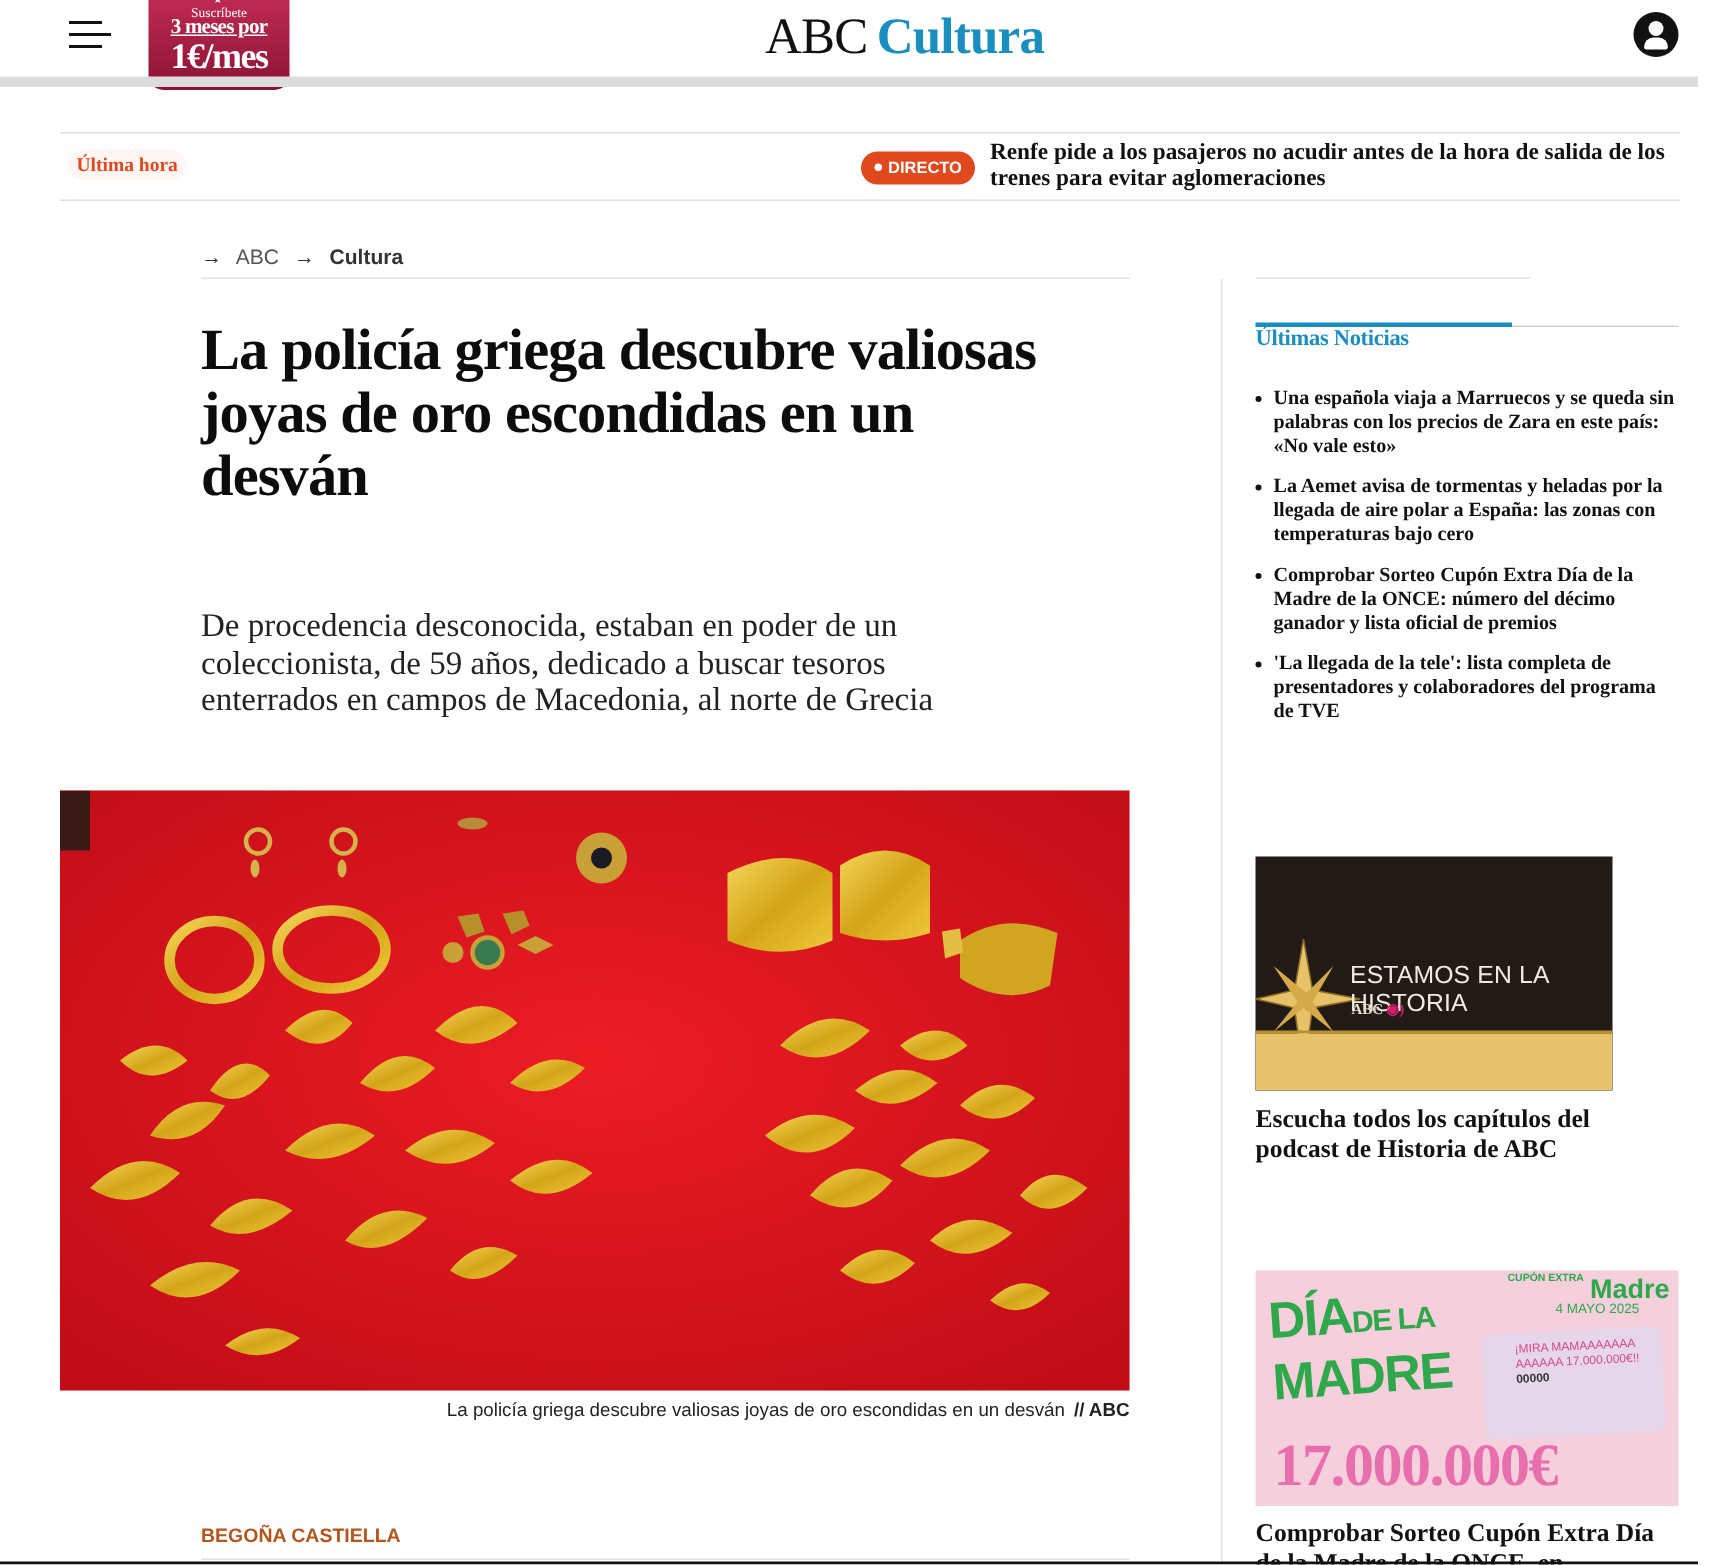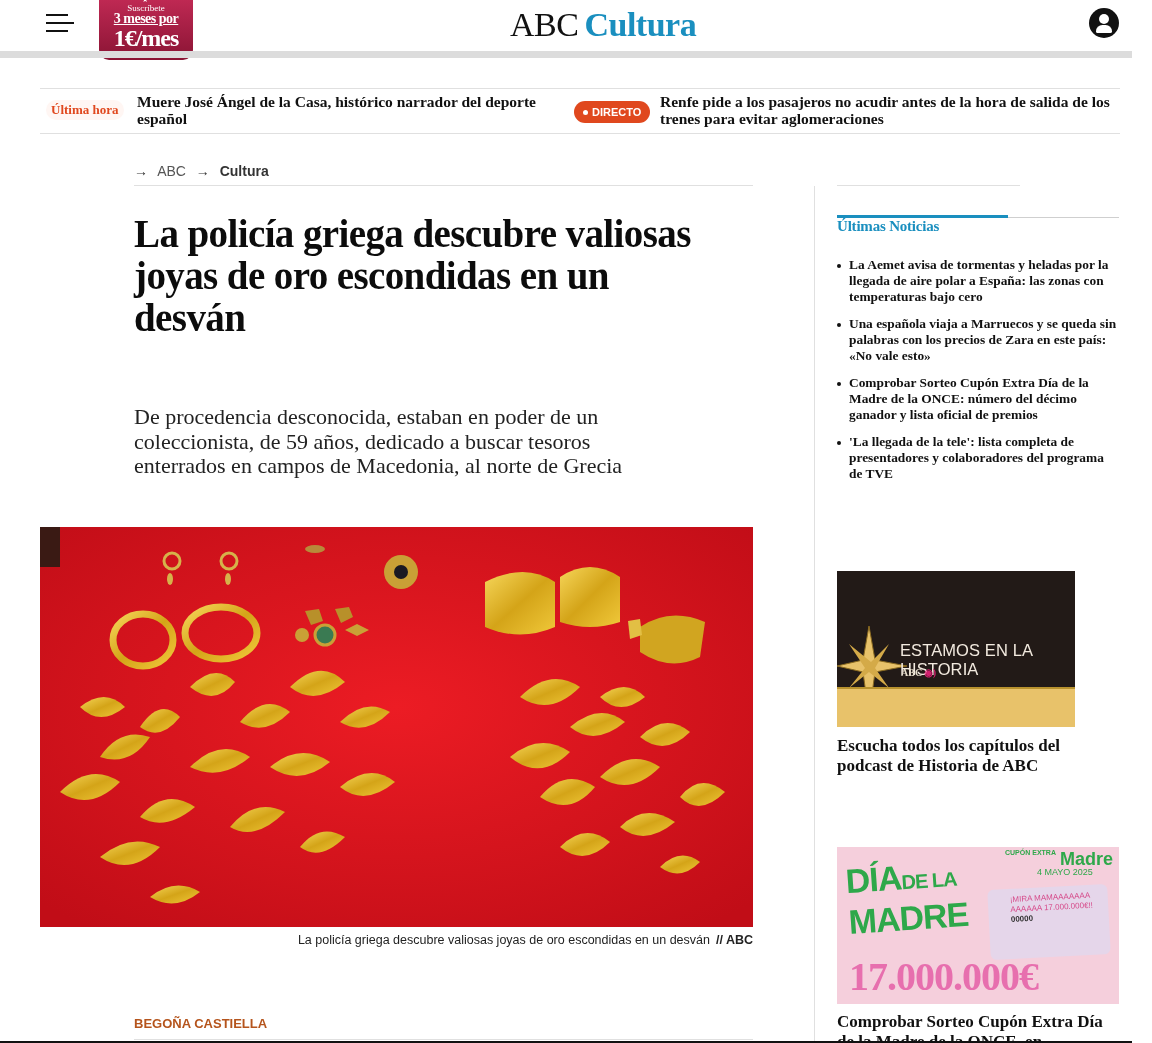--- a/index.html
+++ b/index.html
@@ -109,21 +109,20 @@
   </div>
   <div class="user-btn">
     <div class="head"></div>
     <div class="body"></div>
   </div>
   <div class="header-bar"></div>
 </div>
 
 <div class="breaking">
   <span class="ultima">Última hora</span>
-  <a class="break-link bl1">Muere José Ángel de la Casa, histórico narrador del deporte español</a>
   <span class="directo"><span class="dot"></span><span>DIRECTO</span></span>
   <a class="break-link bl2">Renfe pide a los pasajeros no acudir antes de la hora de salida de los trenes para evitar aglomeraciones</a>
 </div>
 
 <div class="crumbs">
   <span class="arrow">→</span>
   <a>ABC</a>
   <span class="arrow" style="margin-left:6px">→</span>
   <a class="cur">Cultura</a>
 </div>
@@ -209,22 +208,22 @@
 
 <a class="author">BEGOÑA CASTIELLA</a>
 <div class="author-line"></div>
 
 <div class="vline"></div>
 <div class="side-topline"></div>
 <div class="side-head-line"></div>
 <div class="side-head-accent"></div>
 <h2 class="side-title">Últimas Noticias</h2>
 <ul class="news-list">
+  <li>Una española viaja a Marruecos y se queda sin palabras con los precios de Zara en este país: «No vale esto»</li>
   <li>La Aemet avisa de tormentas y heladas por la llegada de aire polar a España: las zonas con temperaturas bajo cero</li>
-  <li>Una española viaja a Marruecos y se queda sin palabras con los precios de Zara en este país: «No vale esto»</li>
   <li>Comprobar Sorteo Cupón Extra Día de la Madre de la ONCE: número del décimo ganador y lista oficial de premios</li>
   <li>'La llegada de la tele': lista completa de presentadores y colaboradores del programa de TVE</li>
 </ul>
 
 <div class="podcast-img">
   <svg width="70" height="90" viewBox="0 0 70 90" style="position:absolute;left:0;top:55px">
     <polygon points="32,0 38,34 70,40 38,46 32,90 26,46 0,40 26,34" fill="#e8c26a" stroke="#8a6a20" stroke-width="1"></polygon>
     <polygon points="12,18 34,36 52,18 38,42 52,62 32,46 12,62 28,42" fill="#d4aa48"></polygon>
   </svg>
   <div class="ptitle">ESTAMOS EN LA HISTORIA</div>

